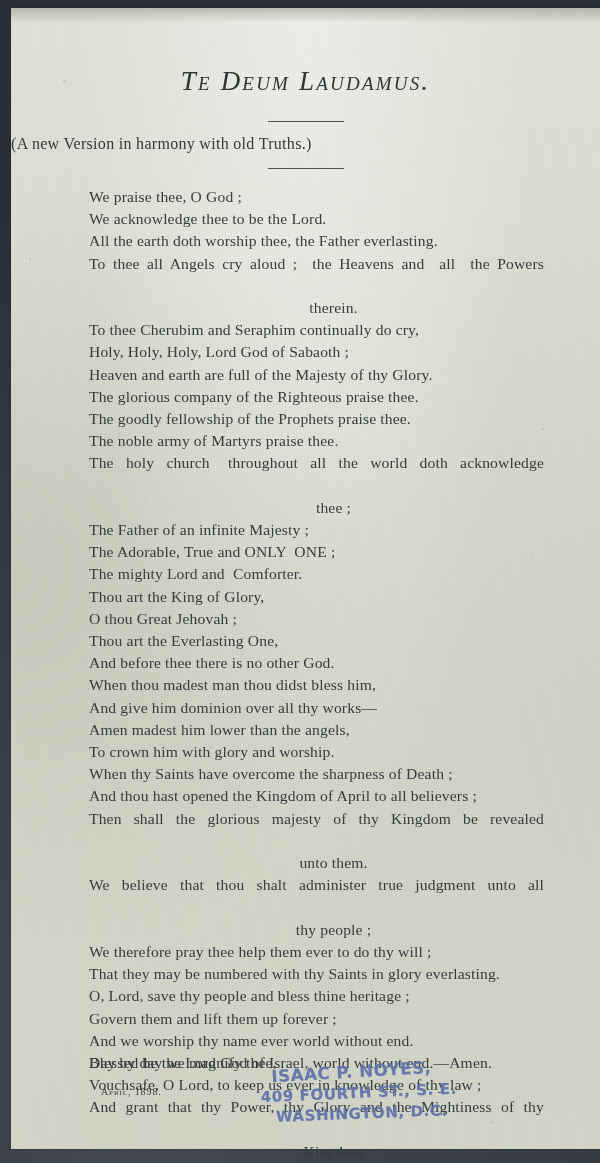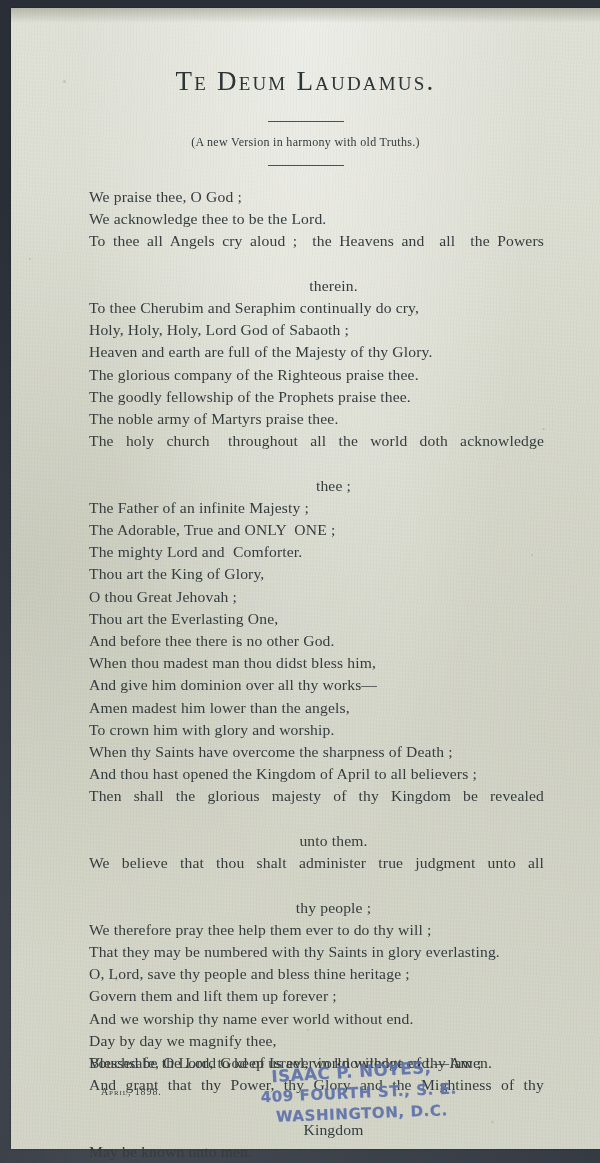--- a/index.html
+++ b/index.html
@@ -83,35 +83,36 @@
 
   #title {
     margin: 0;
     padding-top: 58px;
     text-align: center;
     font-size: 27px;
     font-weight: normal;
     font-variant: small-caps;
     letter-spacing: 2.2px;
     color: #2d3436;
+    font-style: italic;
   }
 
   .rule {
     width: 76px;
     height: 0;
     margin: 0 auto;
     border-top: 1.5px solid #4a5153;
   }
   #rule-top    { margin-top: 24px; }
   #rule-bottom { margin-top: 15px; }
 
   #subtitle {
     margin: 13px 0 0 0;
-    text-align: center;
-    font-size: 12px;
+    text-align: left;
+    font-size: 16px;
     letter-spacing: .3px;
     color: #333b3d;
   }
 
   #verses {
     margin: 0;
     padding: 0;
     list-style: none;
     position: absolute;
     left: 78px;
@@ -220,20 +221,21 @@
 
       <div class="rule" id="rule-top"></div>
 
       <p id="subtitle">(A new Version in harmony with old Truths.)</p>
 
       <div class="rule" id="rule-bottom"></div>
 
       <ul id="verses">
           <li>We praise thee, O God ;</li>
           <li>We acknowledge thee to be the Lord.</li>
+          <li>All the earth doth worship thee, the Father everlasting.</li>
           <li class="wrap"><span class="head">To thee all Angels cry aloud ;  the Heavens and  all  the Powers</span><span class="runover">therein.</span></li>
           <li>To thee Cherubim and Seraphim continually do cry,</li>
           <li>Holy, Holy, Holy, Lord God of Sabaoth ;</li>
           <li>Heaven and earth are full of the Majesty of thy Glory.</li>
           <li>The glorious company of the Righteous praise thee.</li>
           <li>The goodly fellowship of the Prophets praise thee.</li>
           <li>The noble army of Martyrs praise thee.</li>
           <li class="wrap"><span class="head">The  holy  church   throughout  all  the  world  doth  acknowledge</span><span class="runover">thee ;</span></li>
           <li>The Father of an infinite Majesty ;</li>
           <li>The Adorable, True and ONLY  ONE ;</li>

